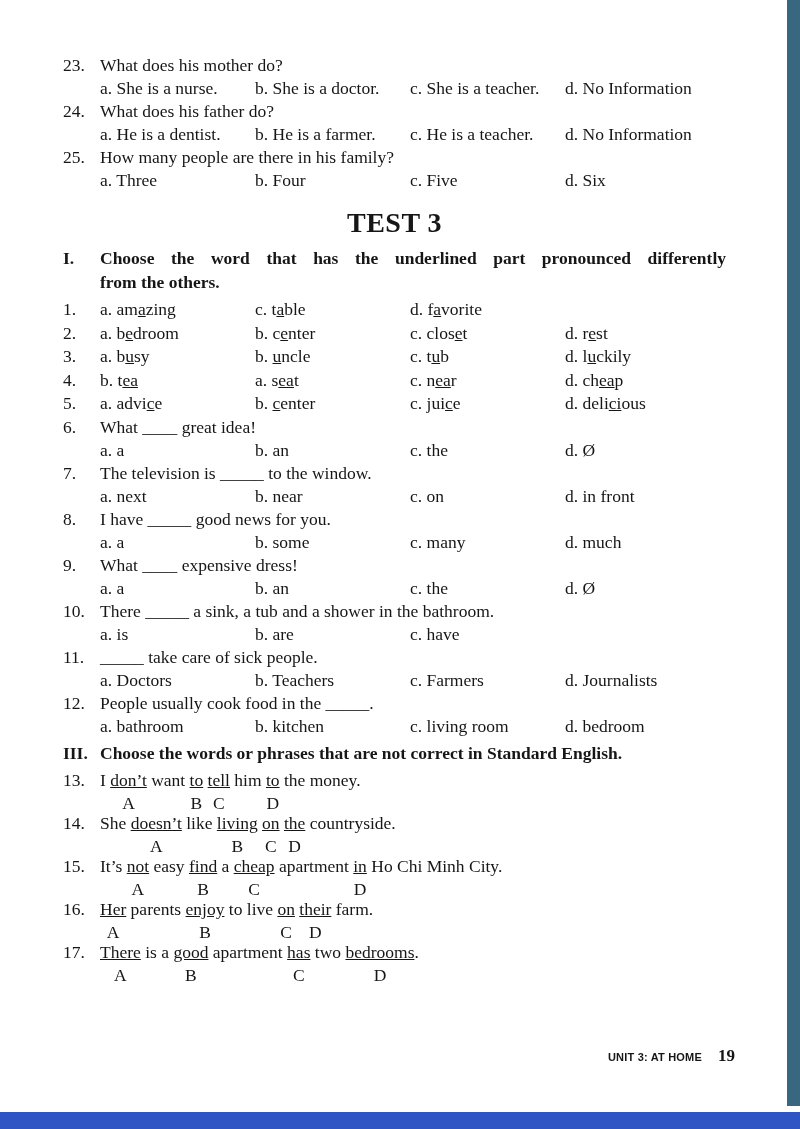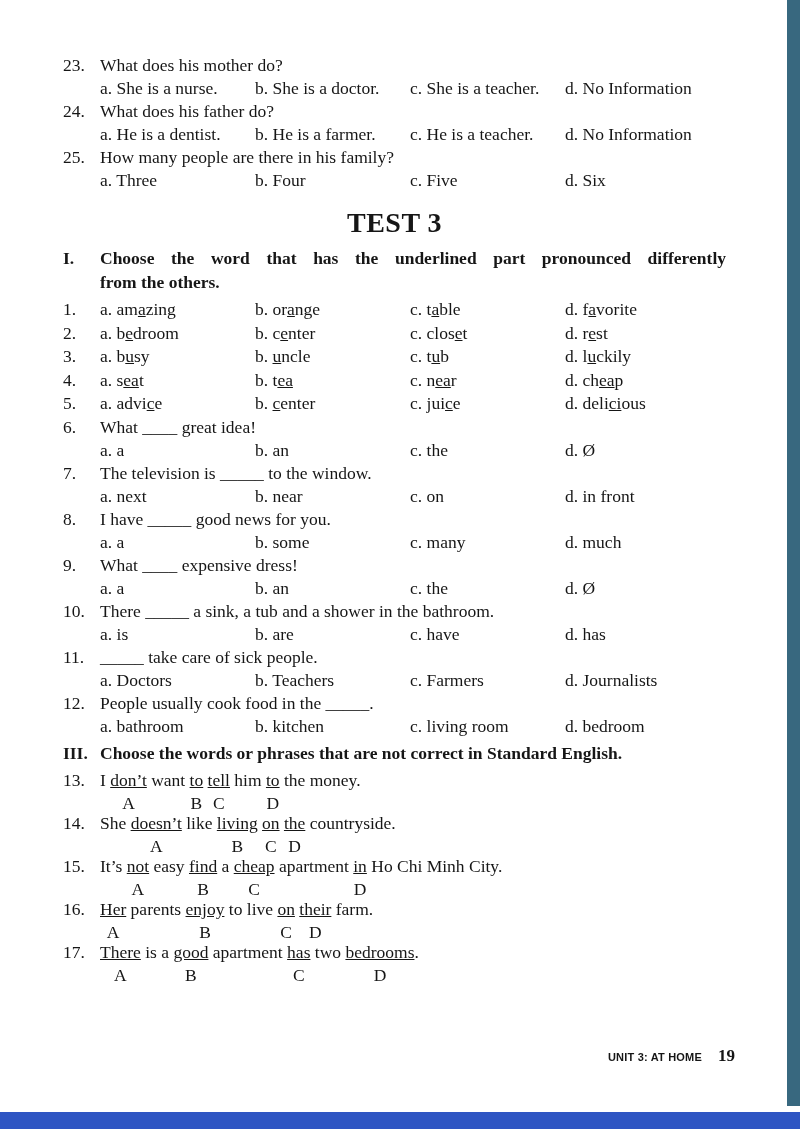--- a/index.html
+++ b/index.html
@@ -105,42 +105,41 @@
       <span class="roman">I.</span>
       <span class="head-text">
           <div class="jline">Choose the word that has the underlined part pronounced differently</div>
           <div>from the others.</div>
         </span>
     </div>
     <div id="sec1">
         <div class="line">
           <span class="num">1.</span>
           <span class="opt-cell"><span class="run">a. am</span><span class="u">a</span><span class="run">zing</span></span>
-          <span class="opt-cell"><span class="run">b. or</span><span class="u">a</span><span class="run">nge</span></span>
           <span class="opt-cell"><span class="run">c. t</span><span class="u">a</span><span class="run">ble</span></span>
           <span class="opt-cell"><span class="run">d. f</span><span class="u">a</span><span class="run">vorite</span></span>
         </div>
         <div class="line">
           <span class="num">2.</span>
           <span class="opt-cell"><span class="run">a. b</span><span class="u">e</span><span class="run">droom</span></span>
           <span class="opt-cell"><span class="run">b. c</span><span class="u">e</span><span class="run">nter</span></span>
           <span class="opt-cell"><span class="run">c. clos</span><span class="u">e</span><span class="run">t</span></span>
           <span class="opt-cell"><span class="run">d. r</span><span class="u">e</span><span class="run">st</span></span>
         </div>
         <div class="line">
           <span class="num">3.</span>
           <span class="opt-cell"><span class="run">a. b</span><span class="u">u</span><span class="run">sy</span></span>
           <span class="opt-cell"><span class="run">b. </span><span class="u">u</span><span class="run">ncle</span></span>
           <span class="opt-cell"><span class="run">c. t</span><span class="u">u</span><span class="run">b</span></span>
           <span class="opt-cell"><span class="run">d. l</span><span class="u">u</span><span class="run">ckily</span></span>
         </div>
         <div class="line">
           <span class="num">4.</span>
+          <span class="opt-cell"><span class="run">b. t</span><span class="u">ea</span></span>
           <span class="opt-cell"><span class="run">a. s</span><span class="u">ea</span><span class="run">t</span></span>
-          <span class="opt-cell"><span class="run">b. t</span><span class="u">ea</span></span>
           <span class="opt-cell"><span class="run">c. n</span><span class="u">ea</span><span class="run">r</span></span>
           <span class="opt-cell"><span class="run">d. ch</span><span class="u">ea</span><span class="run">p</span></span>
         </div>
         <div class="line">
           <span class="num">5.</span>
           <span class="opt-cell"><span class="run">a. advi</span><span class="u">c</span><span class="run">e</span></span>
           <span class="opt-cell"><span class="run">b. </span><span class="u">c</span><span class="run">enter</span></span>
           <span class="opt-cell"><span class="run">c. jui</span><span class="u">c</span><span class="run">e</span></span>
           <span class="opt-cell"><span class="run">d. deli</span><span class="u">ci</span><span class="run">ous</span></span>
         </div>
@@ -188,21 +187,20 @@
           <span class="opt-cell">d. Ø</span>
         </div>
         <div class="line">
           <span class="num">10.</span>
           <span class="qtext">There _____ a sink, a tub and a shower in the bathroom.</span>
         </div>
         <div class="opt-grid">
           <span class="opt-cell">a. is</span>
           <span class="opt-cell">b. are</span>
           <span class="opt-cell">c. have</span>
-          <span class="opt-cell">d. has</span>
         </div>
         <div class="line">
           <span class="num">11.</span>
           <span class="qtext">_____ take care of sick people.</span>
         </div>
         <div class="opt-grid">
           <span class="opt-cell">a. Doctors</span>
           <span class="opt-cell">b. Teachers</span>
           <span class="opt-cell">c. Farmers</span>
           <span class="opt-cell">d. Journalists</span>

